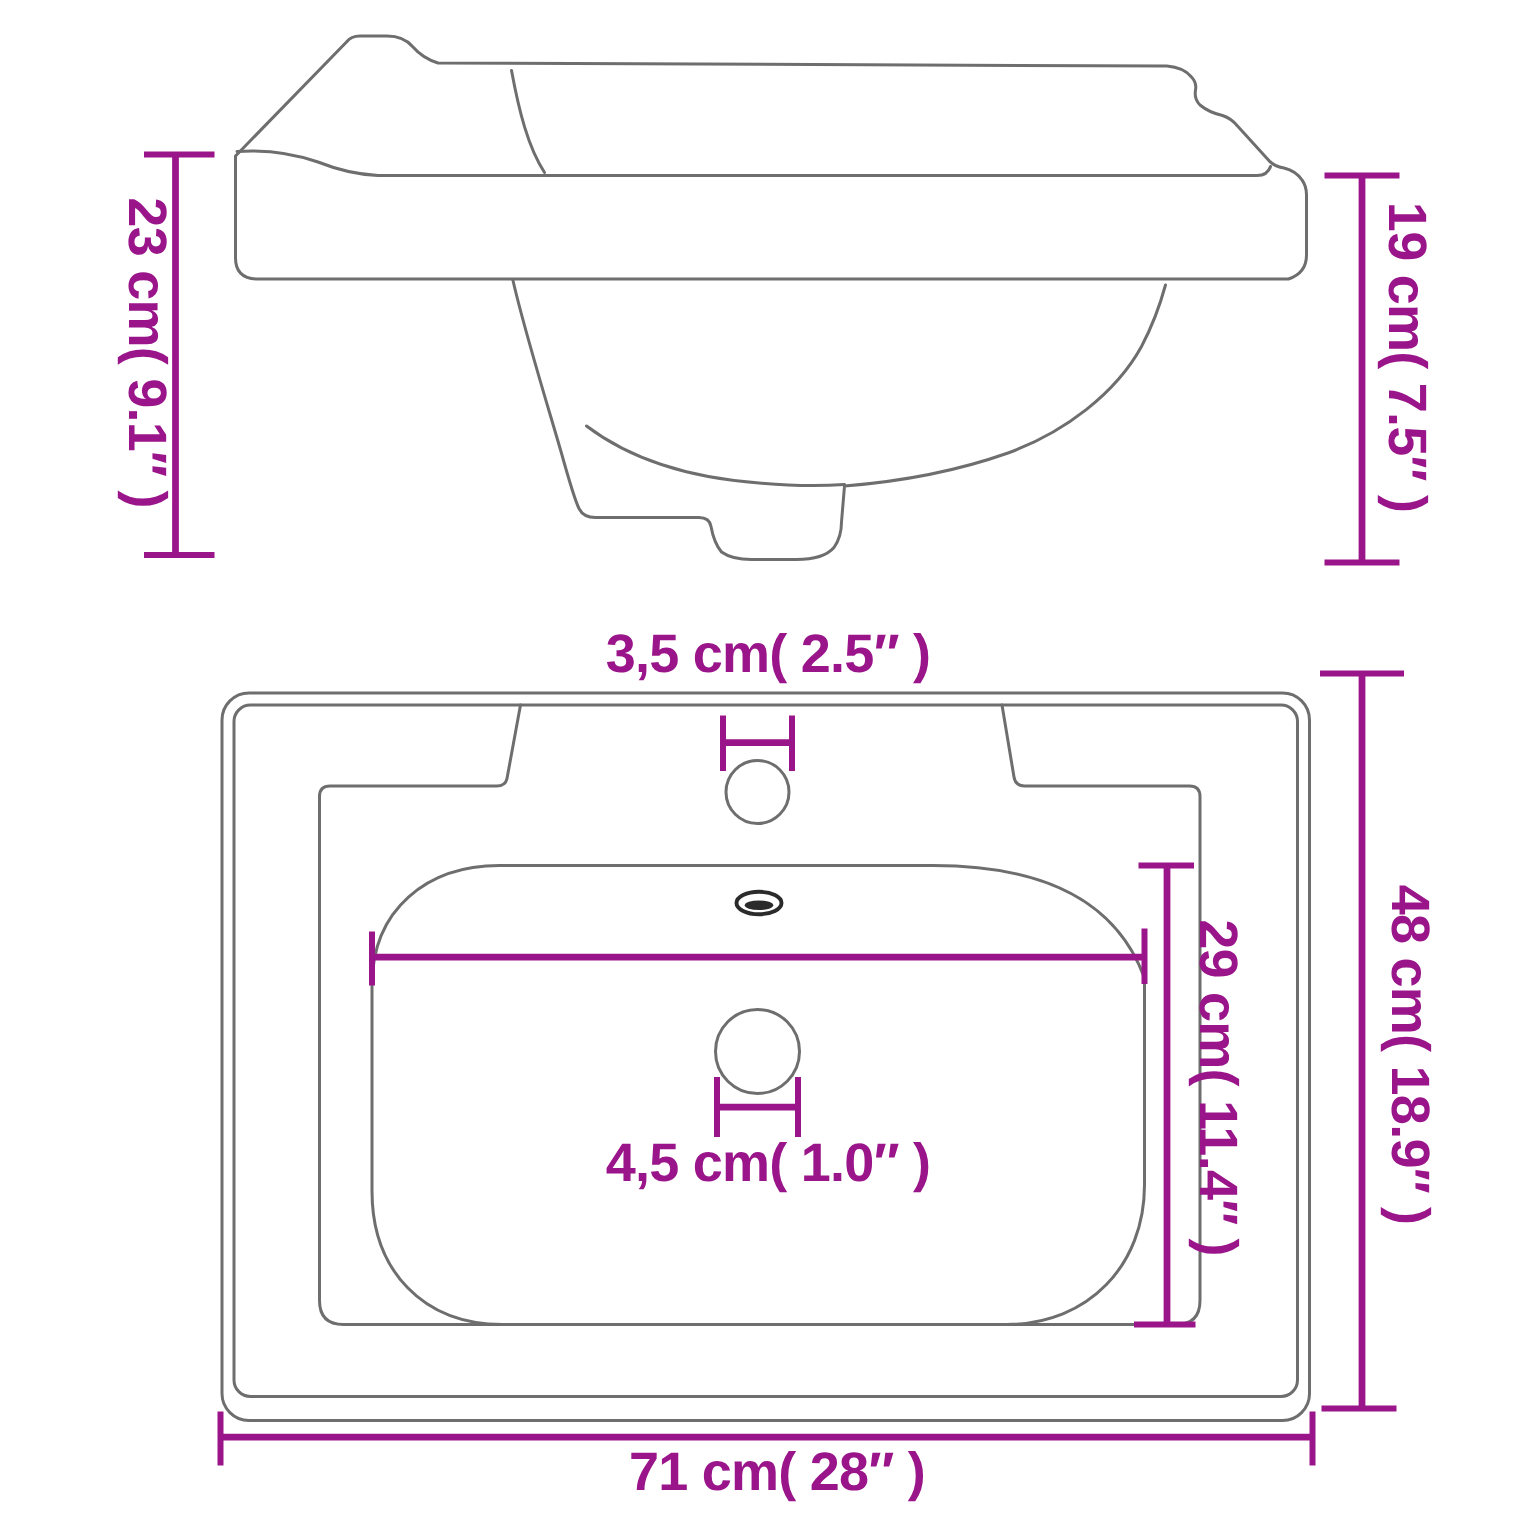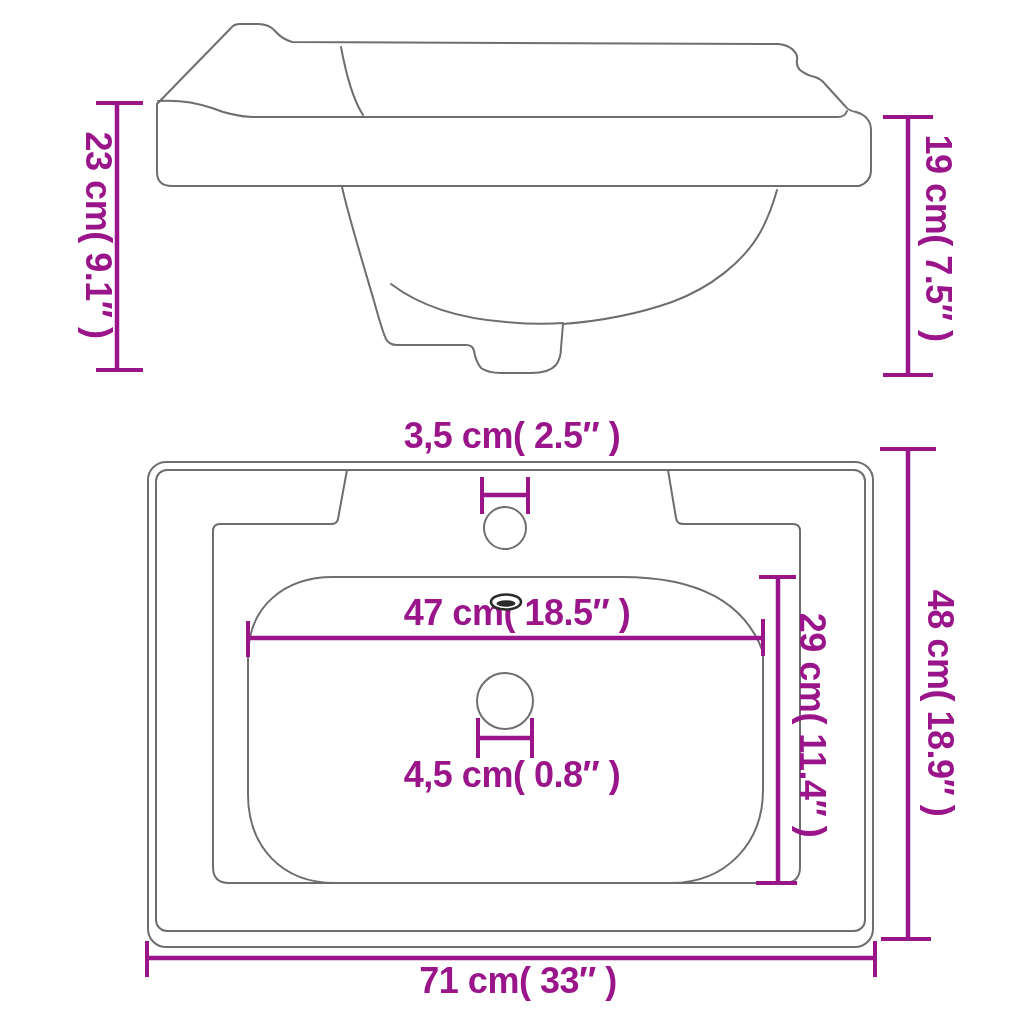--- a/index.html
+++ b/index.html
@@ -176,22 +176,21 @@
     <ellipse cx="20" cy="10" rx="15" ry="7.5" fill="#FFFFFF" stroke="var(--hole-detail)" stroke-width="2.6"></ellipse>
     <ellipse cx="20" cy="11.5" rx="9.5" ry="3.2" fill="var(--hole-detail)"></ellipse>
   </svg>
 
   <div class="dim rot" style="left:98px;top:235px;">23 cm( 9.1″ )</div>
 
   <div class="dim rot" style="left:938px;top:238px;">19 cm( 7.5″ )</div>
 
   <div class="dim" style="left:512px;top:436px;">3,5 cm( 2.5″ )</div>
 
-  <div class="dim" style="left:517px;top:613px;">47 cm( 18.5″ )</div>
 
   <div class="dim rot" style="left:812px;top:725px;">29 cm( 11.4″ )</div>
 
-  <div class="dim" style="left:512px;top:775px;">4,5 cm( 0.8″ )</div>
+  <div class="dim" style="left:512px;top:775px;">4,5 cm( 1.0″ )</div>
 
   <div class="dim rot" style="left:940px;top:703px;">48 cm( 18.9″ )</div>
 
-  <div class="dim" style="left:518px;top:981px;">71 cm( 33″ )</div>
+  <div class="dim" style="left:518px;top:981px;">71 cm( 28″ )</div>
 </div>
 
 </body></html>

